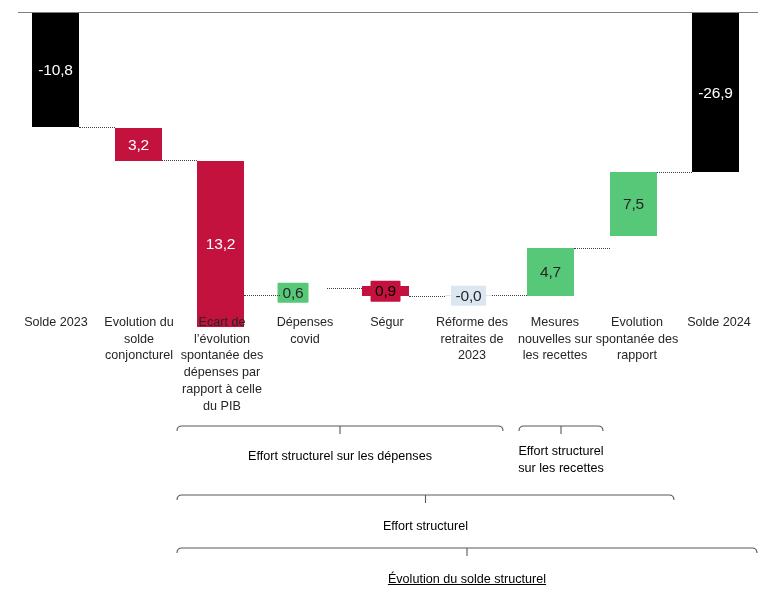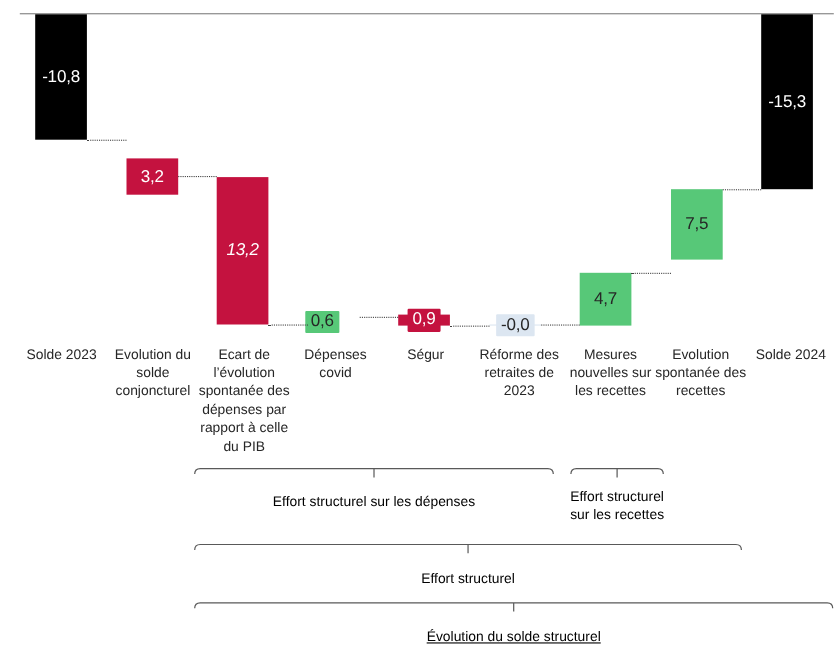--- a/index.html
+++ b/index.html
@@ -88,51 +88,51 @@
 
 <div id="chart-root">
 
   <div class="plot">
     <div class="axis-top"></div>
     <div id="bars-layer">
         <div class="bar" style="left: 32px; top: 13px; width: 47px; height: 114px;">
           <div class="bar-rect" style="background: rgb(0, 0, 0);"></div>
           <div class="bar-label inside" style="color: rgb(255, 255, 255);">-10,8</div>
         </div>
-        <div class="bar" style="left: 115px; top: 128px; width: 47px; height: 33px; margin-top: 16px;">
+        <div class="bar" style="left: 115px; top: 128px; width: 47px; height: 33px;">
           <div class="bar-rect" style="background: rgb(196, 18, 63);"></div>
           <div class="bar-label inside" style="color: rgb(255, 255, 255);">3,2</div>
         </div>
-        <div class="bar" style="left: 197px; top: 161px; width: 47px; height: 134px; font-style: italic;">
+        <div class="bar" style="left: 197px; top: 161px; width: 47px; height: 166px;">
           <div class="bar-rect" style="background: rgb(196, 18, 63);"></div>
           <div class="bar-label inside" style="color: rgb(255, 255, 255);">13,2</div>
         </div>
         <div class="bar" style="left: 280px; top: 289px; width: 26px; height: 7px;">
           <div class="bar-rect" style="background: rgb(87, 200, 120);"></div>
           <div class="bar-label inside boxed" style="color: rgb(38, 38, 38); background: rgb(87, 200, 120);">0,6</div>
         </div>
         <div class="bar" style="left: 362px; top: 286px; width: 47px; height: 10px;">
           <div class="bar-rect" style="background: rgb(196, 18, 63);"></div>
-          <div class="bar-label inside boxed" style="color: #ffffff; background: rgb(196, 18, 63);">0,9</div>
+          <div class="bar-label inside boxed" style="color: #000000; background: rgb(196, 18, 63);">0,9</div>
         </div>
         <div class="bar" style="left: 445px; top: 295px; width: 47px; height: 1px;">
           <div class="bar-rect" style="background: rgb(220, 230, 241);"></div>
           <div class="bar-label inside boxed" style="color: rgb(38, 38, 38); background: rgb(220, 230, 241);">-0,0</div>
         </div>
         <div class="bar" style="left: 527px; top: 248px; width: 47px; height: 48px;">
           <div class="bar-rect" style="background: rgb(87, 200, 120);"></div>
           <div class="bar-label inside" style="color: rgb(38, 38, 38);">4,7</div>
         </div>
         <div class="bar" style="left: 610px; top: 172px; width: 47px; height: 64px;">
           <div class="bar-rect" style="background: rgb(87, 200, 120);"></div>
           <div class="bar-label inside" style="color: rgb(38, 38, 38);">7,5</div>
         </div>
         <div class="bar" style="left: 692px; top: 13px; width: 47px; height: 159px;">
           <div class="bar-rect" style="background: rgb(0, 0, 0);"></div>
-          <div class="bar-label inside" style="color: rgb(255, 255, 255);">-15,3</div>
+          <div class="bar-label inside" style="color: rgb(255, 255, 255);">-26,9</div>
         </div>
       </div>
     <div id="connectors-layer">
         <div class="connector" style="left: 79px; top: 127px; width: 36px;"></div>
         <div class="connector" style="left: 162px; top: 160px; width: 35px;"></div>
         <div class="connector" style="left: 244px; top: 295px; width: 36px;"></div>
         <div class="connector" style="left: 327px; top: 288px; width: 35px;"></div>
         <div class="connector" style="left: 409px; top: 296px; width: 36px;"></div>
         <div class="connector" style="left: 492px; top: 295px; width: 35px;"></div>
         <div class="connector" style="left: 574px; top: 248px; width: 36px;"></div>
@@ -141,21 +141,21 @@
   </div>
 
   <div id="categories-layer">
       <div class="cat" style="left: 10px; width: 92px;">Solde 2023</div>
       <div class="cat" style="left: 98px; width: 82px;">Evolution du solde conjoncturel</div>
       <div class="cat" style="left: 178px; width: 88px;">Ecart de l’évolution spontanée des dépenses par rapport à celle du PIB</div>
       <div class="cat" style="left: 264px; width: 82px;">Dépenses covid</div>
       <div class="cat" style="left: 346px; width: 82px;">Ségur</div>
       <div class="cat" style="left: 427px; width: 90px;">Réforme des retraites de 2023</div>
       <div class="cat" style="left: 513px; width: 84px;">Mesures nouvelles sur les recettes</div>
-      <div class="cat" style="left: 594px; width: 86px;">Evolution spontanée des recettes</div>
+      <div class="cat" style="left: 594px; width: 86px;">Evolution spontanée des rapport</div>
       <div class="cat" style="left: 676px; width: 86px;">Solde 2024</div>
     </div>
 
   <div id="brackets-layer">
       <div class="bracket-group" style="left: 0px; top: 0px;">
         <svg class="bracket-svg" width="764" height="601" style="left: 0px; top: 0px; pointer-events: none;">
           <path d="M 177 431 Q 177 426 182 426 L 498 426 Q 503 426 503 431 M 340 426 L 340 434" fill="none" stroke="#595959" stroke-width="1.1"></path>
         </svg>
         <div class="bracket-label" style="left: 177px; top: 448px; width: 326px;">Effort structurel sur les dépenses</div>
       </div>

